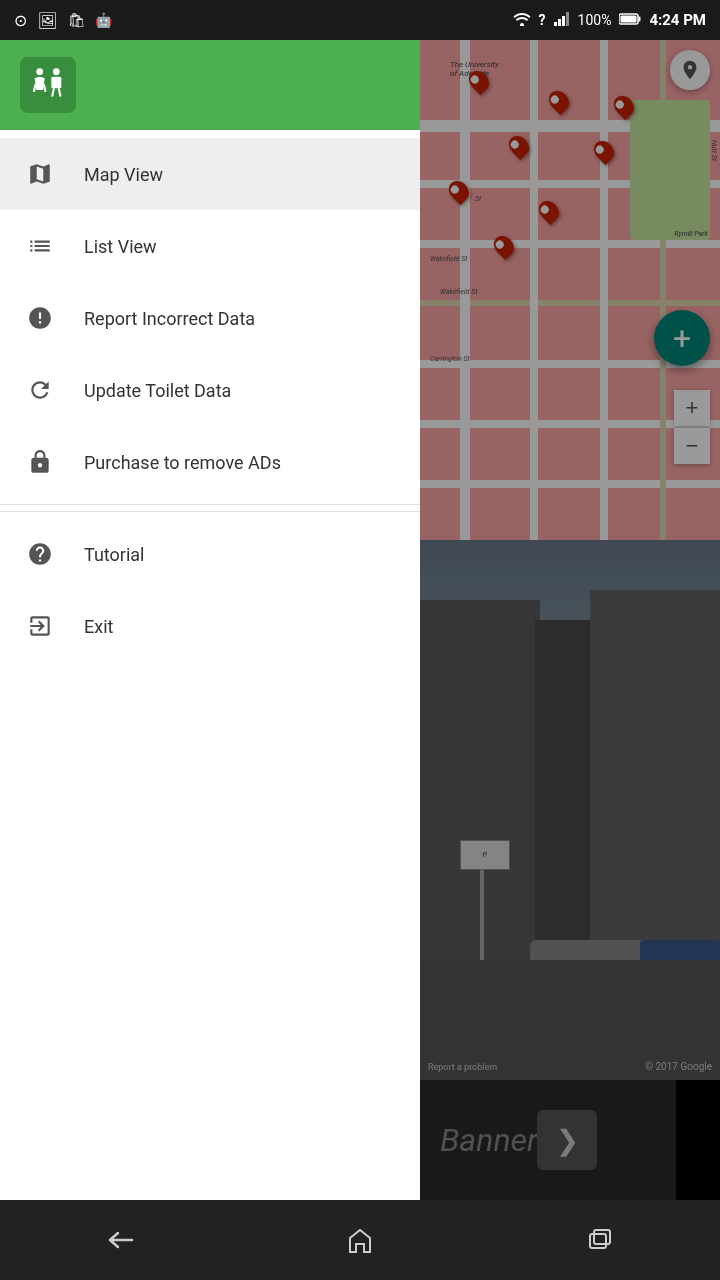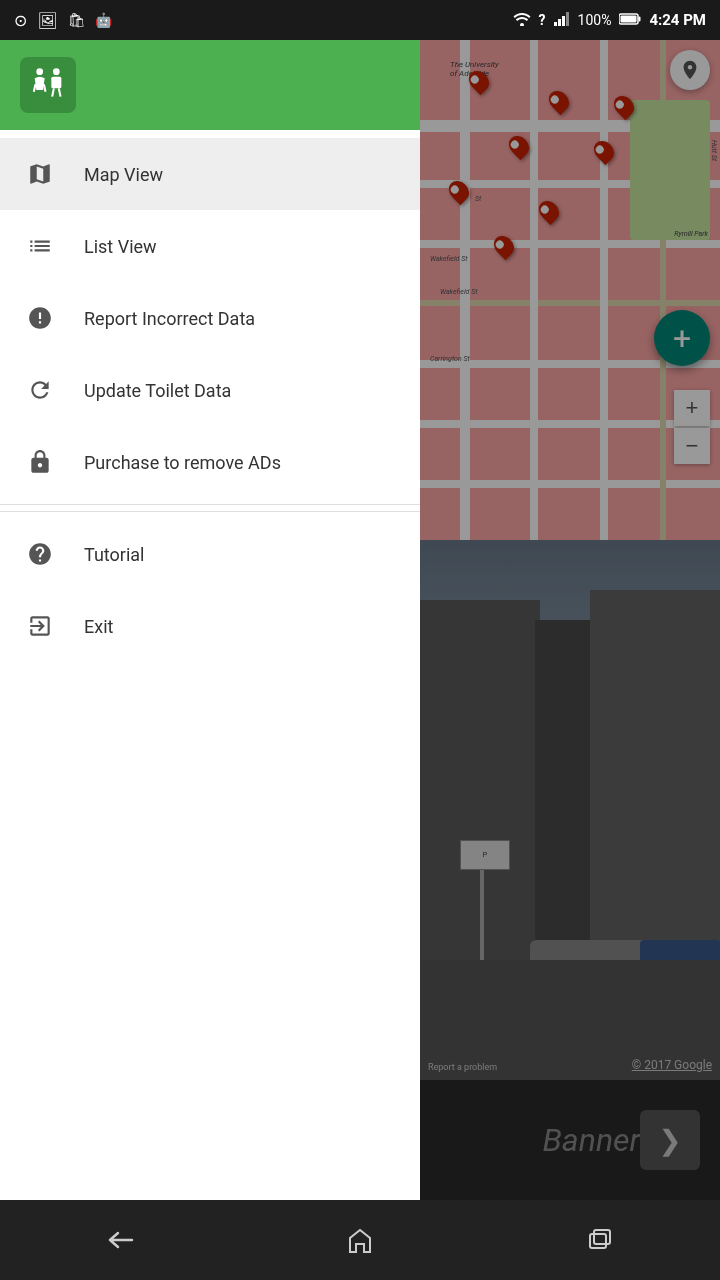--- a/index.html
+++ b/index.html
@@ -219,33 +219,32 @@
       bottom: 8px;
       left: 8px;
       font-size: 9px;
       color: #ccc;
       text-align: center;
     }
     .sv-copyright {
       position: absolute;
       bottom: 8px;
       right: 8px;
-      font-size: 12px;
+      font-size: 10px;
       color: #ccc;
-      text-decoration: underline;
     }
 
     
     .banner-area {
-      width: 300px;
+      width: 256px;
       height: 120px;
       background: #2a2a2a;
       display: flex;
       align-items: center;
-      justify-content: flex-end;
+      justify-content: flex-start;
       padding: 0 20px;
     }
     .banner-text {
       font-size: 32px;
       color: #888;
       font-style: italic;
     }
     .banner-arrow {
       width: 60px;
       height: 60px;

